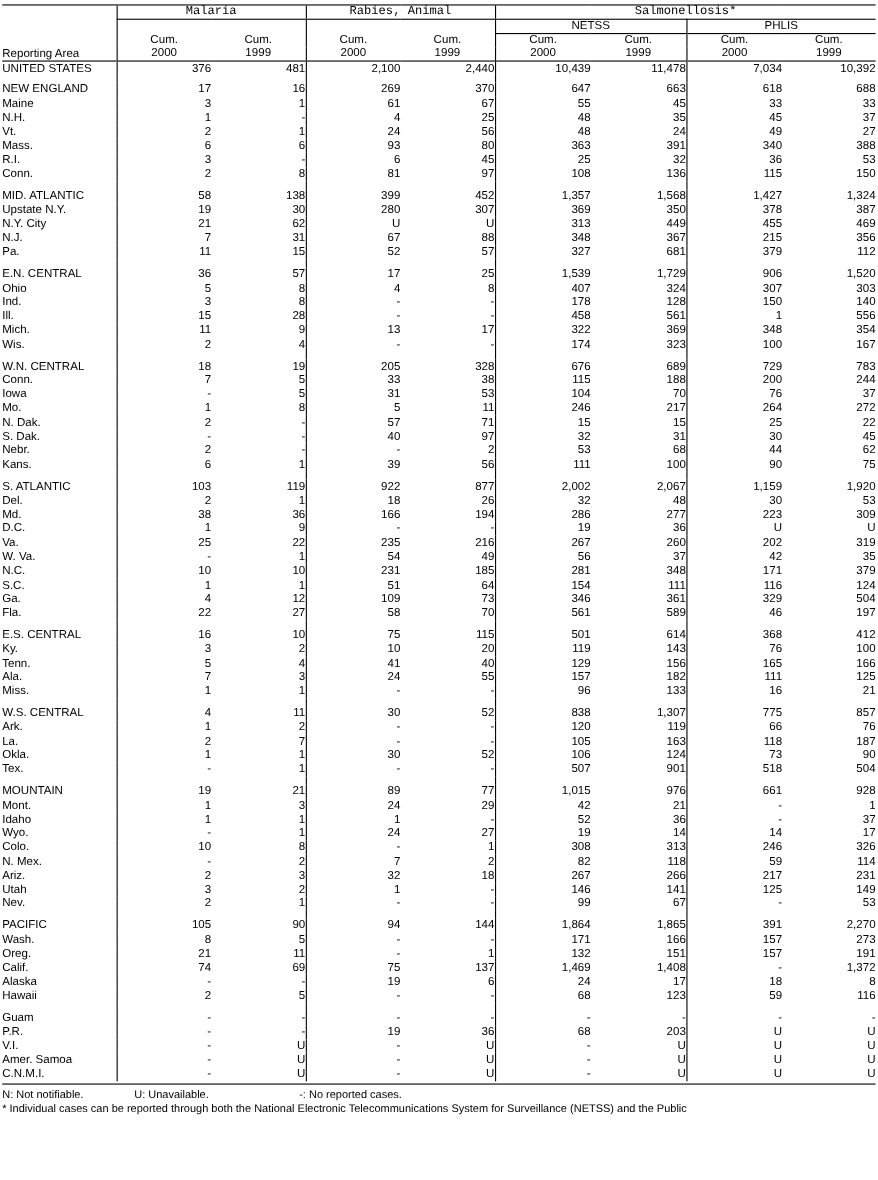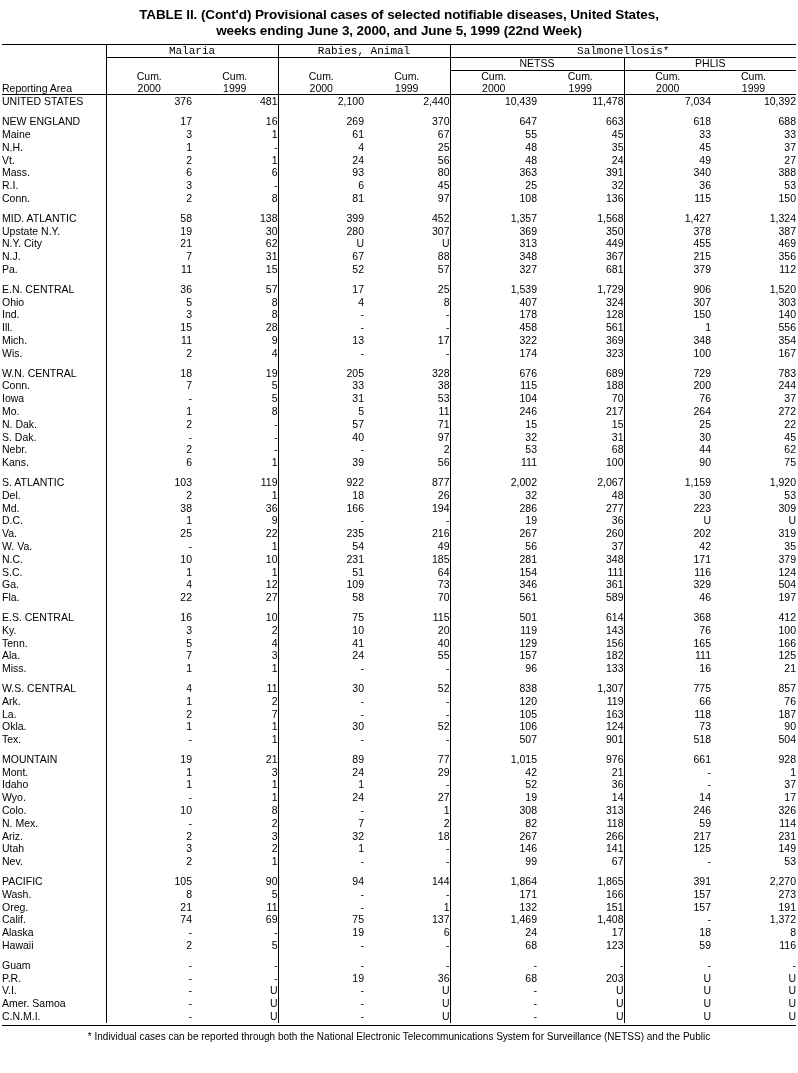--- a/index.html
+++ b/index.html
@@ -85,35 +85,31 @@
   tr.spacer td { height: 7px; line-height: 7px; font-size: 1px; }
 
   .footer {
     width: 794px;
     margin: 0 auto;
     font-size: 10px;
     line-height: 1.25;
     padding-top: 2px;
   }
   .footer .line1 { white-space: nowrap; }
-  .footer .fnote { padding-top: 1px; text-align: center; }
+  .footer .fnote { padding-top: 1px; }
   .fn-ind { padding-left: 8px; }
   .fcol1 { display: inline-block; width: 120px; }
   .fcol2 { display: inline-block; width: 150px; }
   .topline { border-top: 1.6px solid #000; margin: 2px auto 2px auto; width: 794px; height: 0; }
 </style>
 </head>
 <body>
 
 <div class="page">
 
-  <div class="title">
-    <span>TABLE II. (Cont'd) Provisional cases of selected notifiable diseases, United States,</span><br>
-    <span>weeks ending June 3, 2000, and June 5, 1999 (22nd Week)</span>
-  </div>
 
   <table class="main">
     <colgroup>
       <col style="width:104px">
       <col style="width:86px">
       <col style="width:86px">
       <col style="width:86px">
       <col style="width:86px">
       <col style="width:87px">
       <col style="width:87px">
@@ -1003,16 +999,19 @@
           <td class="num">U</td>
           <td class="num bl">U</td>
           <td class="num">U</td>
         </tr>
       </tbody>
   </table>
 
   <div class="topline"></div>
 
   <div class="footer">
+    <div class="line1">
+      <span class="fcol1">N: Not notifiable.</span><span class="fcol2">U: Unavailable.</span><span>-: No reported cases.</span>
+    </div>
     <div class="fnote">* Individual cases can be reported through both the National Electronic Telecommunications System for Surveillance (NETSS) and the Public</div>
   </div>
 
 </div>
 
 </body></html>

